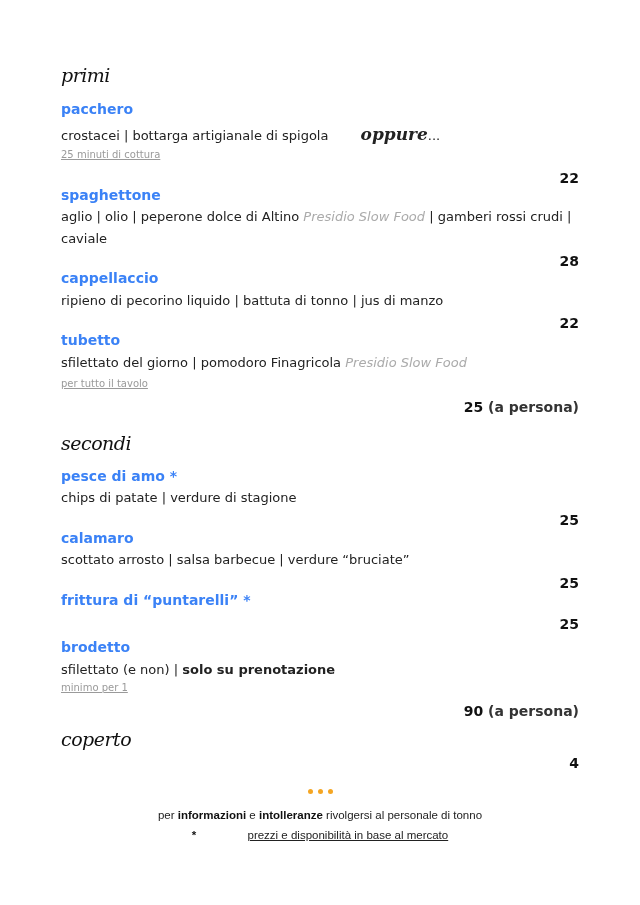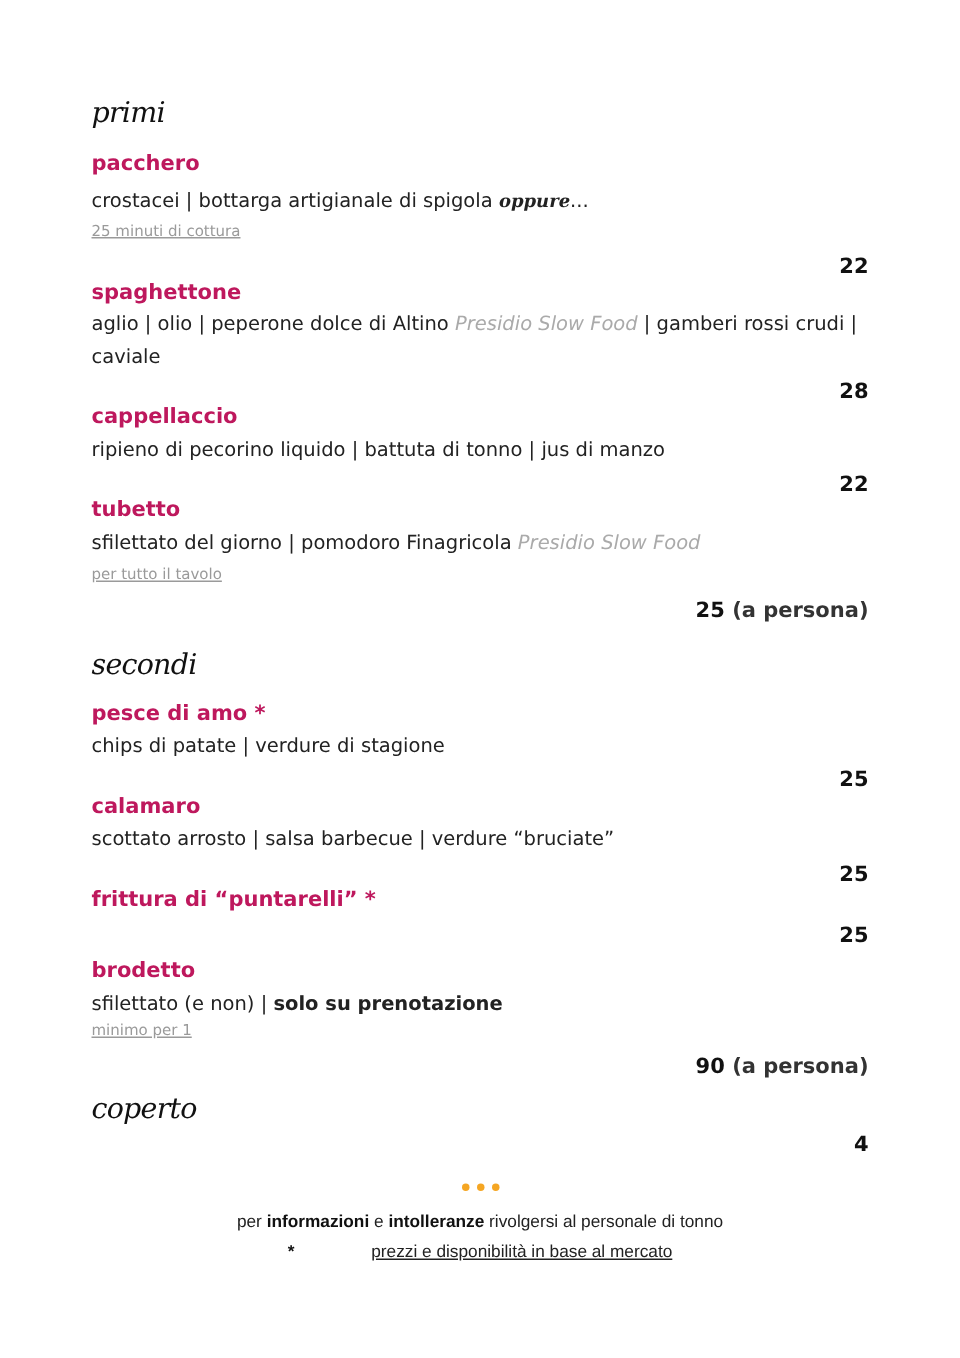--- a/index.html
+++ b/index.html
@@ -6,32 +6,32 @@
   body {
     width: 640px; height: 905px; position: relative; overflow: hidden;
     font-family: "DejaVu Sans", sans-serif; color: #111111;
   }
   .page { position: absolute; left: 61px; top: 0; width: 518px; }
   .abs { position: absolute; }
   .section-title {
     font-family: "DejaVu Serif", serif; font-style: italic;
     font-size: 19px; color: #111; letter-spacing: -0.5px;
   }
-  .dish-name { font-size: 14px; font-weight: bold; color: #be185d; white-space: nowrap; }
+  .dish-name { font-size: 14px; font-weight: bold; color: #3b82f6; white-space: nowrap; }
   .dish-desc { font-size: 13px; color: #222; line-height: 22px; }
   .note { font-size: 10px; color: #9a9a9a; text-decoration: underline; }
   .sf { font-style: italic; color: #aaaaaa; }
   .price { right: 0; text-align: right; font-size: 14px; font-weight: bold; color: #111; white-space: nowrap; }
   .price .unit { font-weight: bold; color: #333; }
   .dots { position: absolute; left: 0; width: 640px; text-align: center; top: 779px; }
   .dot { display: inline-block; width: 5px; height: 5px; border-radius: 50%; background: #f5a623; margin: 0 2.5px; }
   .footer { position: absolute; left: 0; width: 640px; text-align: center; font-family: "Liberation Sans", sans-serif; font-size: 11.5px; color: #222; }
   .footer b { font-weight: bold; color: #111; }
   .footer u { text-decoration: underline; padding-left: 48px; }
-  .ital-script { font-family: "DejaVu Serif", serif; font-style: italic; font-size: 12px; font-weight: bold; }
+  .ital-script { font-family: "DejaVu Serif", serif; font-style: italic; font-size: 17px; font-weight: bold; margin-left: 28px; }
 </style>
 </head>
 <body>
 
 <div class="page">
 
   <div class="abs section-title" style="top:64px;">primi</div>
 
   <div class="abs dish-name" style="top:101px;">pacchero</div>
   <div class="abs dish-desc" style="top:123px; width:518px;">

